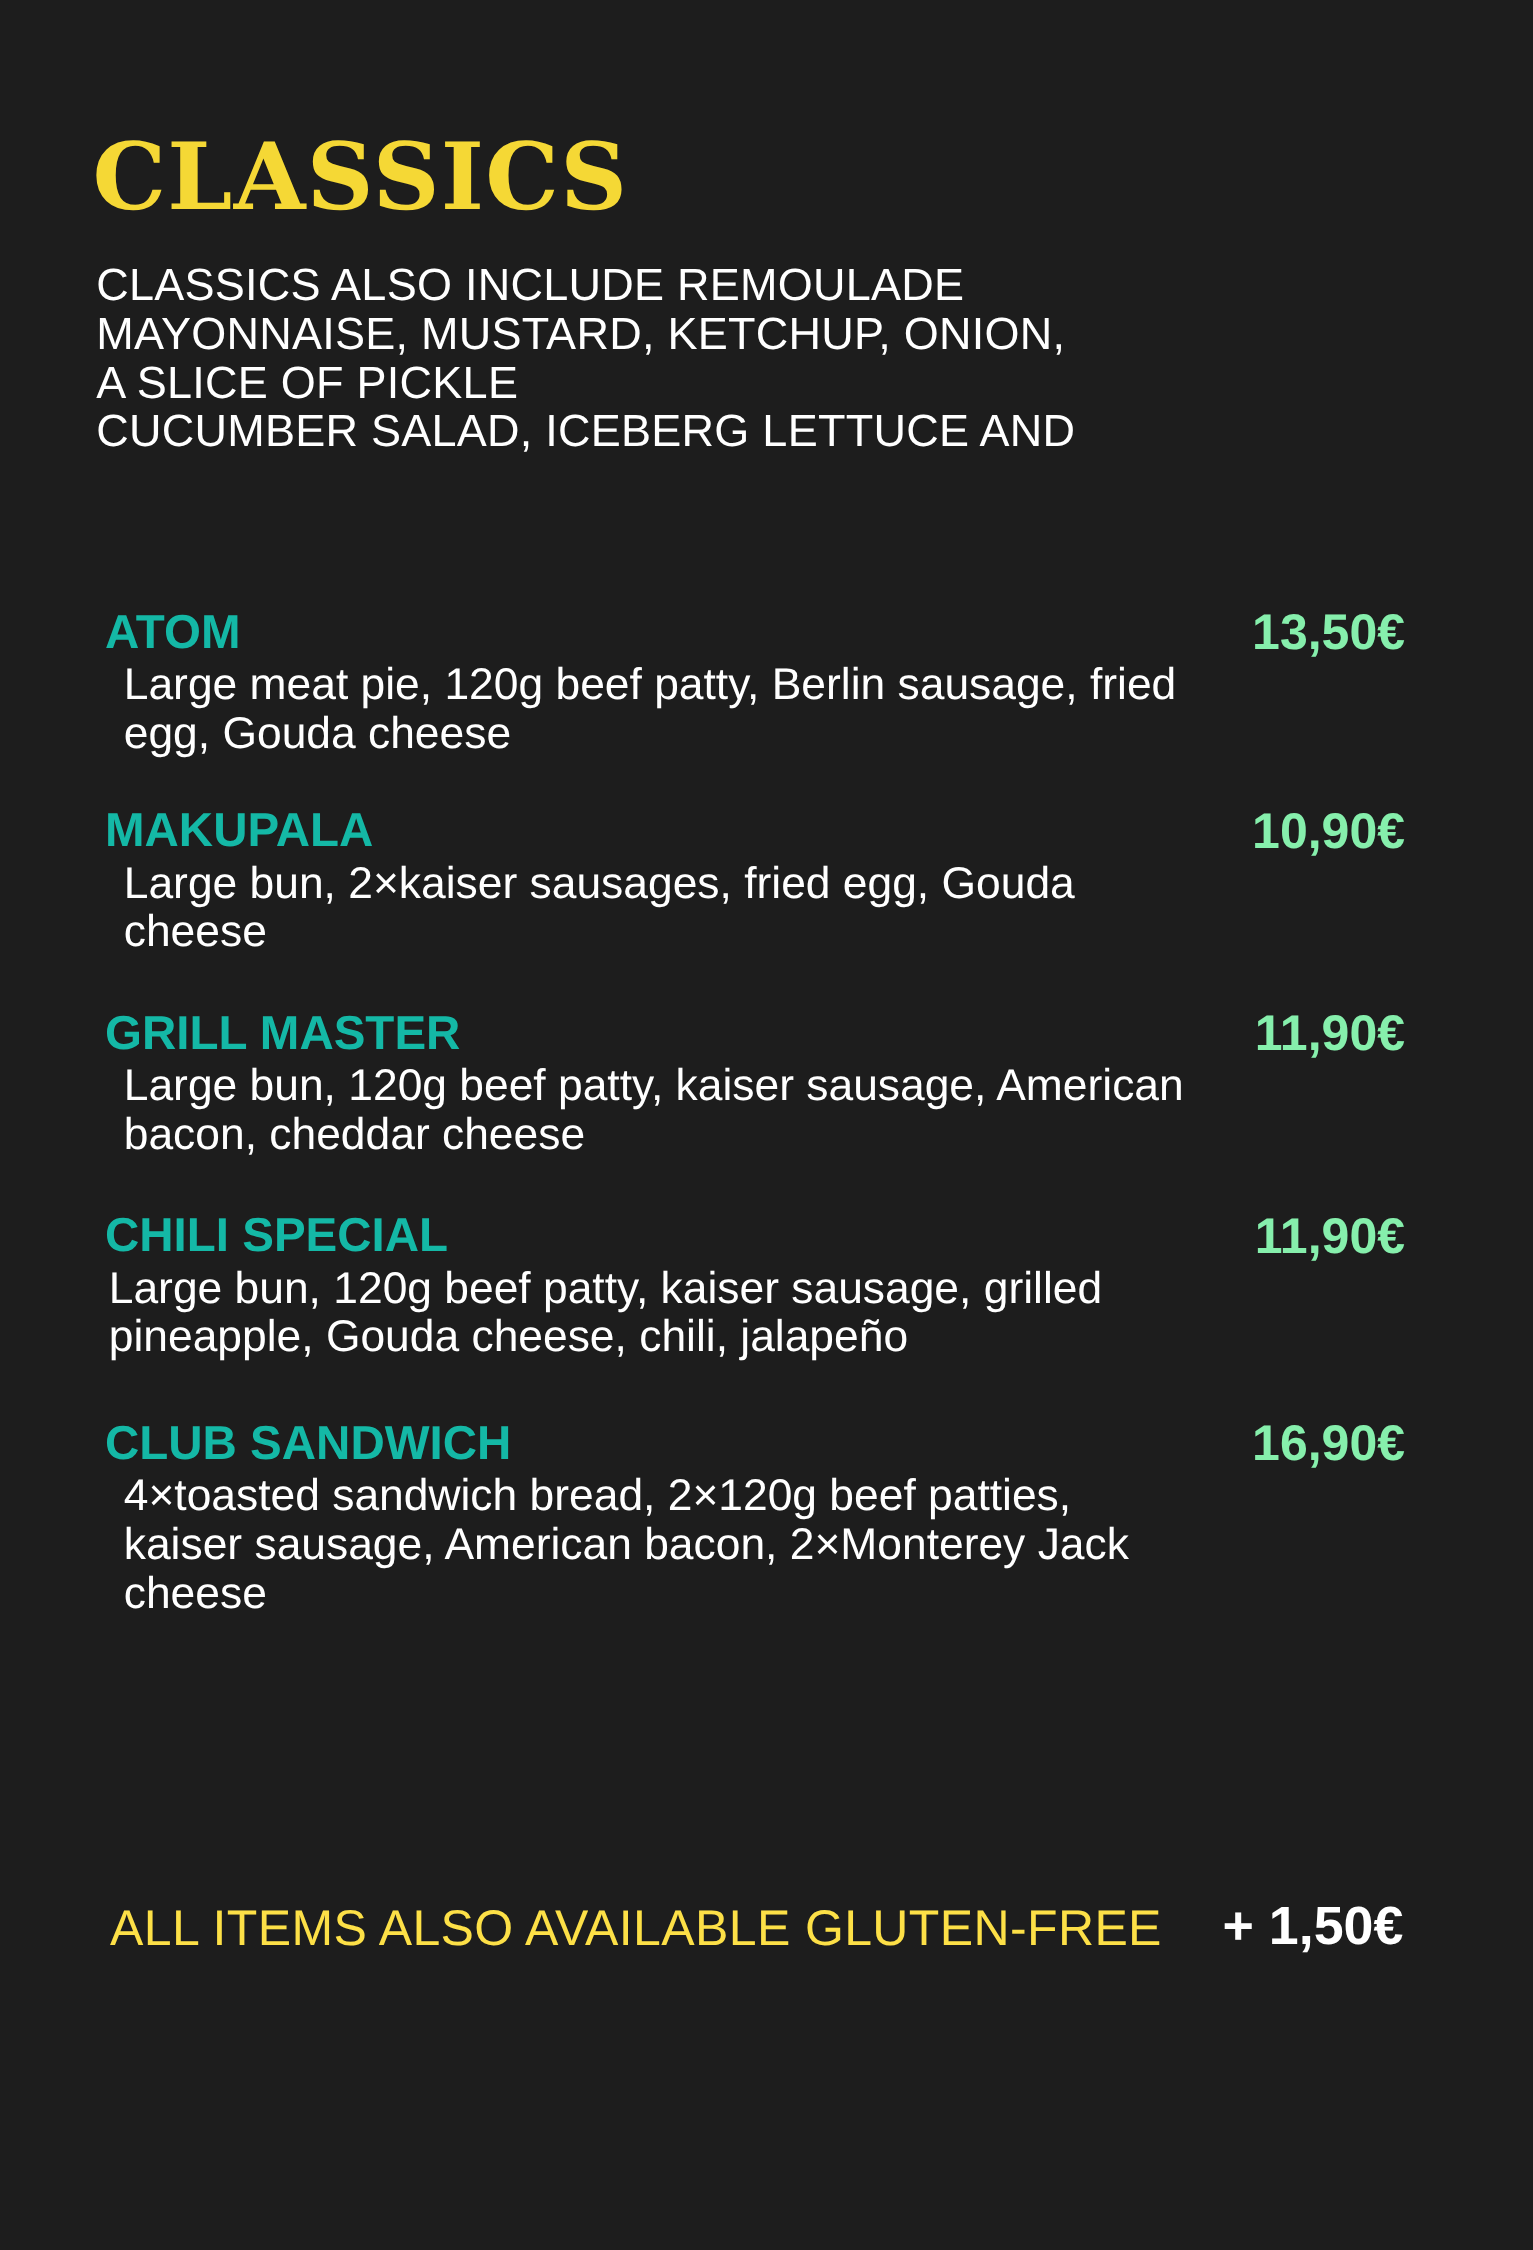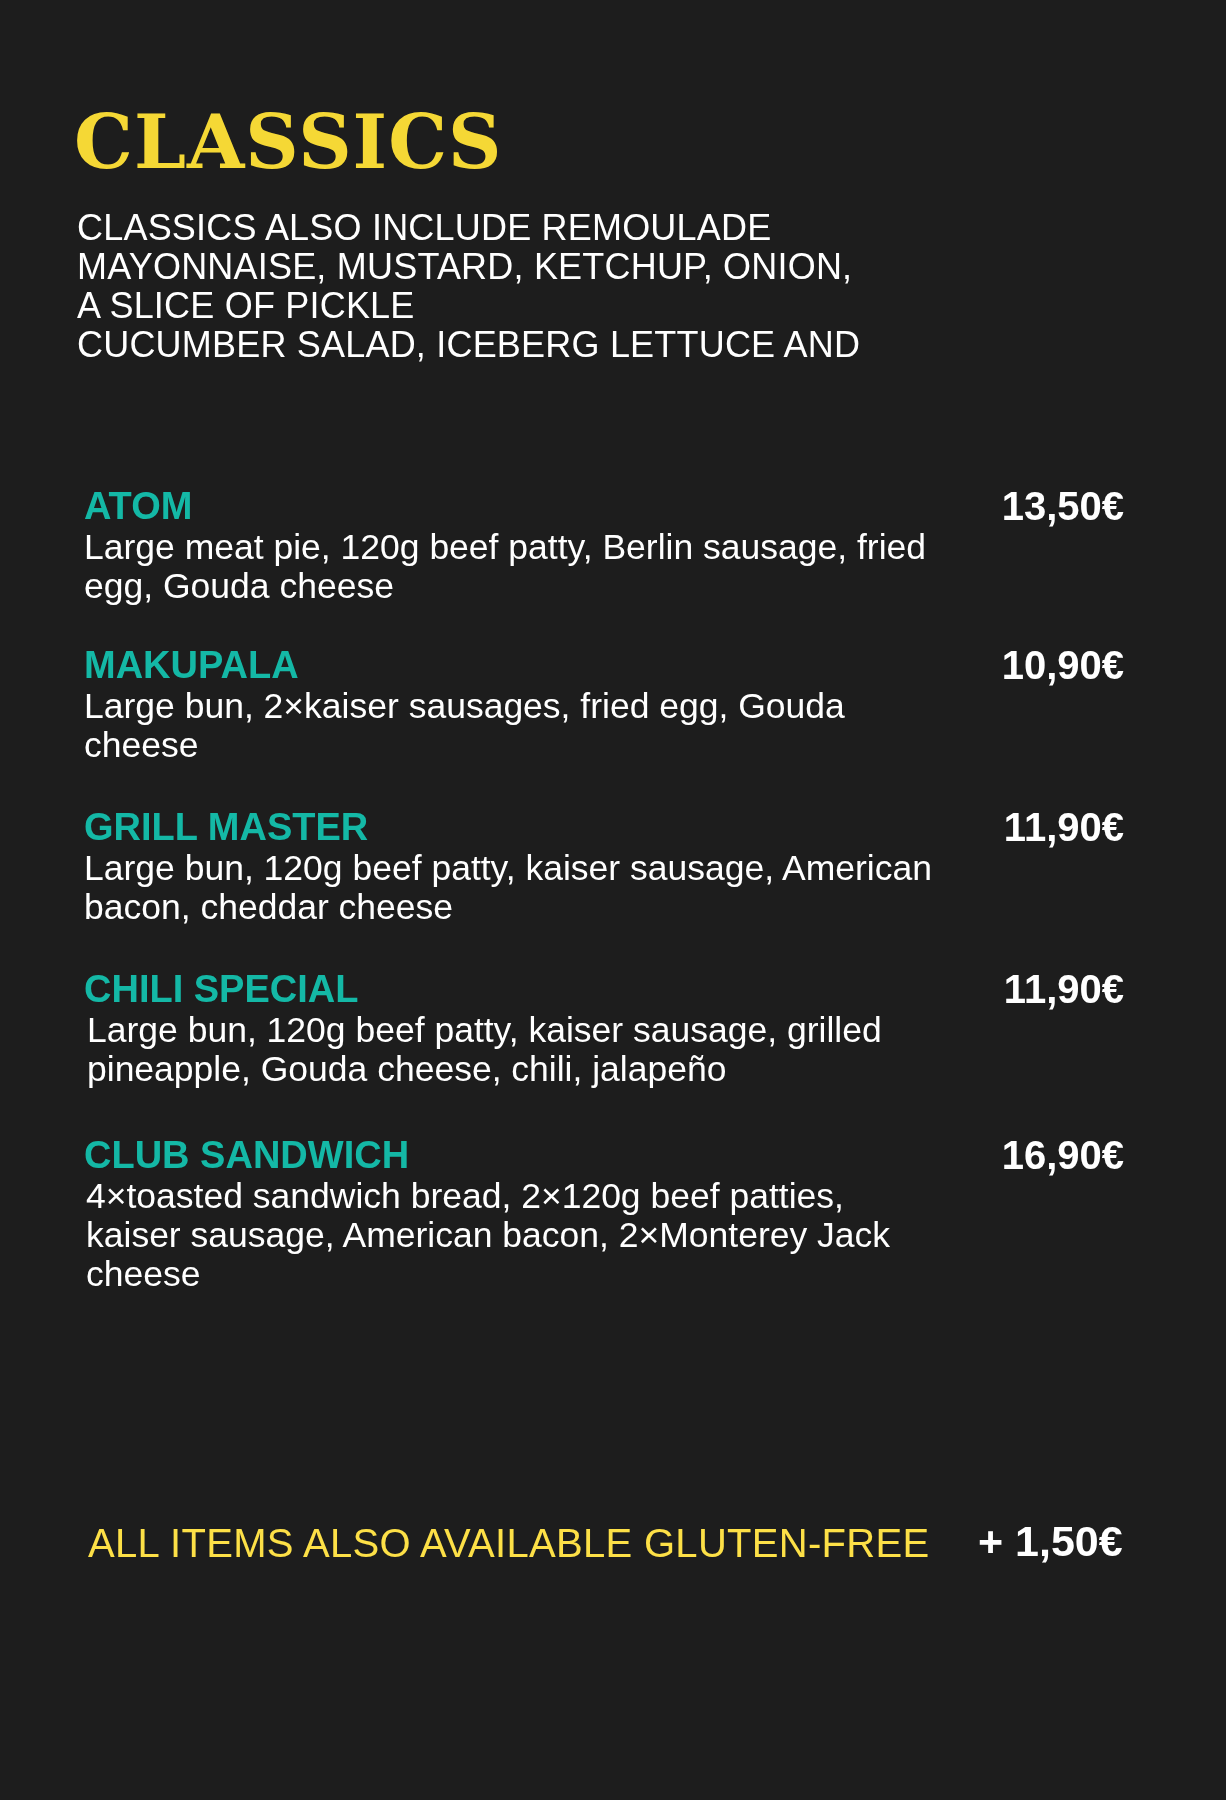--- a/index.html
+++ b/index.html
@@ -66,27 +66,27 @@
       white-space: nowrap;
     }
     .item-price {
       position: absolute;
       right: 0;
       top: 0;
       font-family: "Liberation Sans", sans-serif;
       font-weight: bold;
       font-size: 40px;
       line-height: 44px;
-      color: #ffffff;
+      color: #86efac;
       white-space: nowrap;
       text-align: right;
     }
     .item-desc {
       position: absolute;
-      left: 0;
+      left: 15px;
       top: 44px;
       font-family: "Liberation Sans", sans-serif;
       font-size: 35.5px;
       line-height: 39px;
       color: #ffffff;
     }
     .item-desc span { display: block; white-space: nowrap; }
 
     .footer {
       position: absolute;
@@ -159,21 +159,21 @@
     <div class="item-price">11,90€</div>
     <div class="item-desc" style="left:3px;">
       <span>Large bun, 120g beef patty, kaiser sausage, grilled</span>
       <span>pineapple, Gouda cheese, chili, jalapeño</span>
     </div>
   </div>
 
   <div class="item" style="top:1133px;">
     <div class="item-name">CLUB SANDWICH</div>
     <div class="item-price">16,90€</div>
-    <div class="item-desc" style="left:2px;">
+    <div class="item-desc" style="left:15px;">
       <span>4×toasted sandwich bread, 2×120g beef patties,</span>
       <span>kaiser sausage, American bacon, 2×Monterey Jack</span>
       <span>cheese</span>
     </div>
   </div>
 
   <div class="footer">
     <span class="footer-text">ALL ITEMS ALSO AVAILABLE GLUTEN-FREE</span>
     <span class="footer-price">+ 1,50€</span>
   </div>

